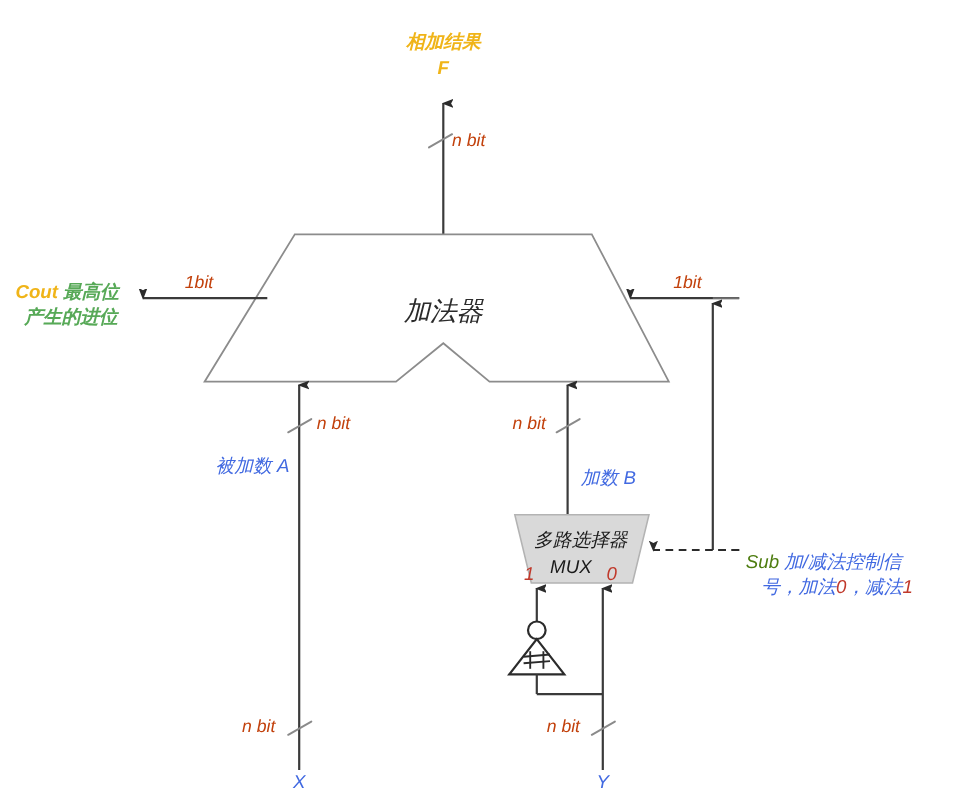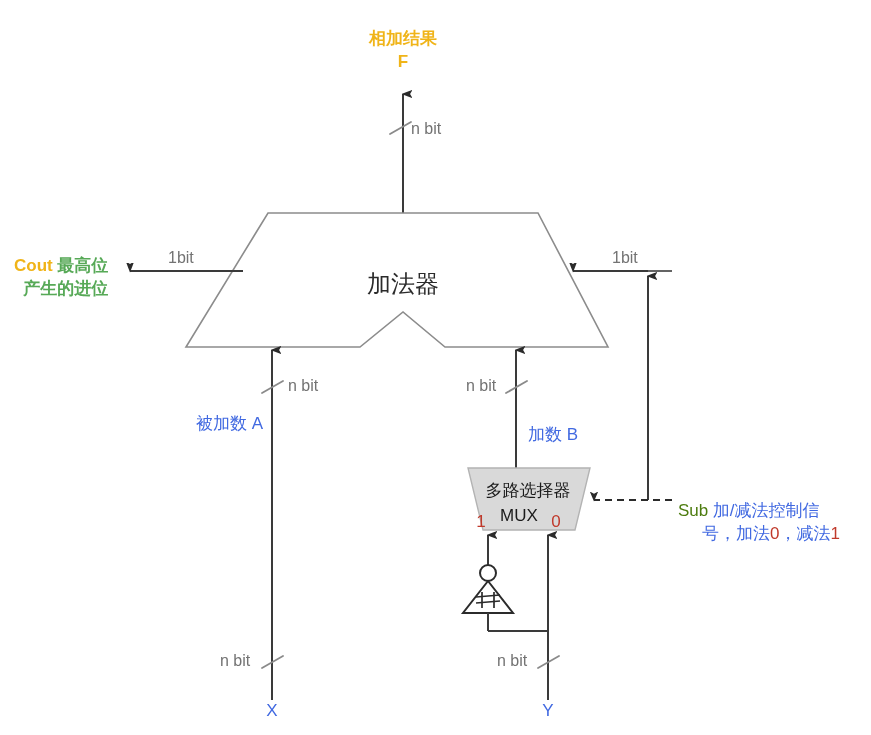--- a/index.html
+++ b/index.html
@@ -12,20 +12,21 @@
     width: 871px;
     height: 735px;
     font-family: "Liberation Sans", "DejaVu Sans", sans-serif;
     overflow: hidden;
     position: relative;
   }
   #diagram-root {
     position: relative;
     width: 871px;
     height: 529px;
+    font-style: italic;
   }
   svg.diagram-canvas {
     position: absolute;
     top: 0;
     left: 0;
     width: 871px;
     height: 735px;
     display: block;
   }
   .wire {
@@ -69,37 +70,36 @@
     stroke-width: 2;
     fill: none;
     stroke-dasharray: 7 5;
   }
   .lbl {
     position: absolute;
     white-space: nowrap;
     line-height: 1.35;
   }
   .lbl-bit {
-    color: #737373;
+    color: #c2410c;
     font-size: 16px;
   }
   .lbl-blue {
     color: #4169e1;
     font-size: 17px;
   }
   .lbl-gold {
     color: #f0b418;
     font-size: 17px;
     font-weight: 600;
   }
   .lbl-green {
     color: #57a957;
     font-size: 17px;
     font-weight: 600;
-    text-align: right;
   }
   .lbl-red {
     color: #4d7c0f;
     font-size: 17px;
   }
   .lbl-adder {
     color: #2b2b2b;
     font-size: 24px;
   }
   .lbl-mux {
@@ -230,21 +230,21 @@
   <div class="lbl lbl-mux center-x" style="left:528px; top:480px;">多路选择器</div>
   <div class="lbl lbl-mux center-x" style="left:519px; top:505px;">MUX</div>
   <div class="lbl lbl-mux-sel center-x" style="left:481px; top:511px;">1</div>
   <div class="lbl lbl-mux-sel center-x" style="left:556px; top:511px;">0</div>
 
   <div class="lbl" style="left:678px; top:500px;">
     <div style="white-space:nowrap;">
       <span class="lbl-red">Sub</span>
       <span class="lbl-blue">加/减法控制信</span>
     </div>
-    <div style="white-space:nowrap; margin-left:24px;">
+    <div style="white-space:nowrap; margin-left:14px;">
       <span class="lbl-blue">号，加法</span><span class="lbl-mux-sel">0</span><span class="lbl-blue">，减法</span><span class="lbl-mux-sel">1</span>
     </div>
   </div>
 
   <div class="lbl lbl-bit" style="left:220px; top:650px;">n bit</div>
 
   <div class="lbl lbl-blue center-x" style="left:272px; top:700px;">X</div>
 
   <div class="lbl lbl-bit" style="left:497px; top:650px;">n bit</div>
 

